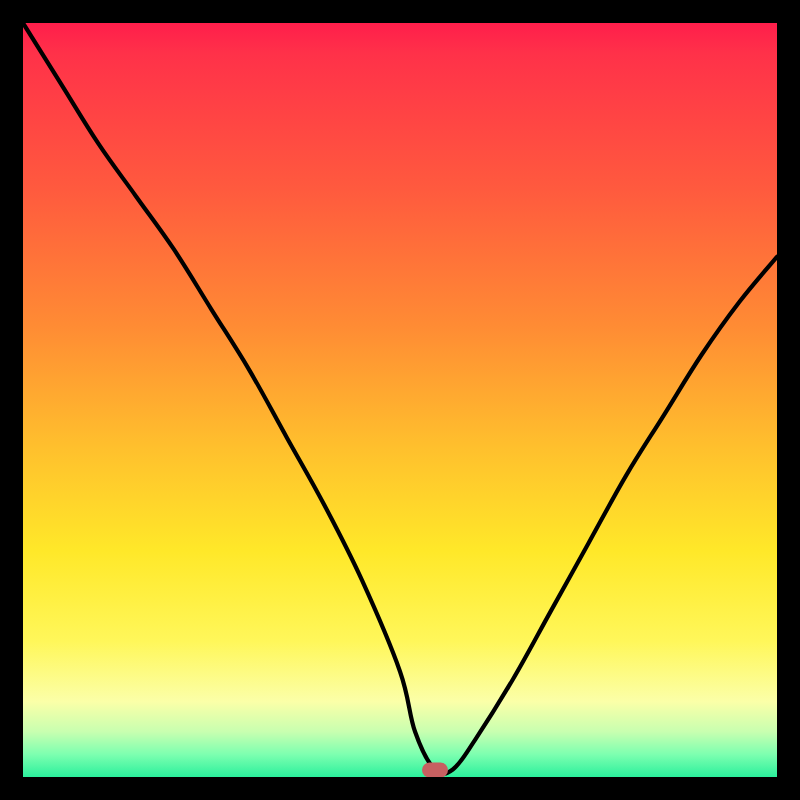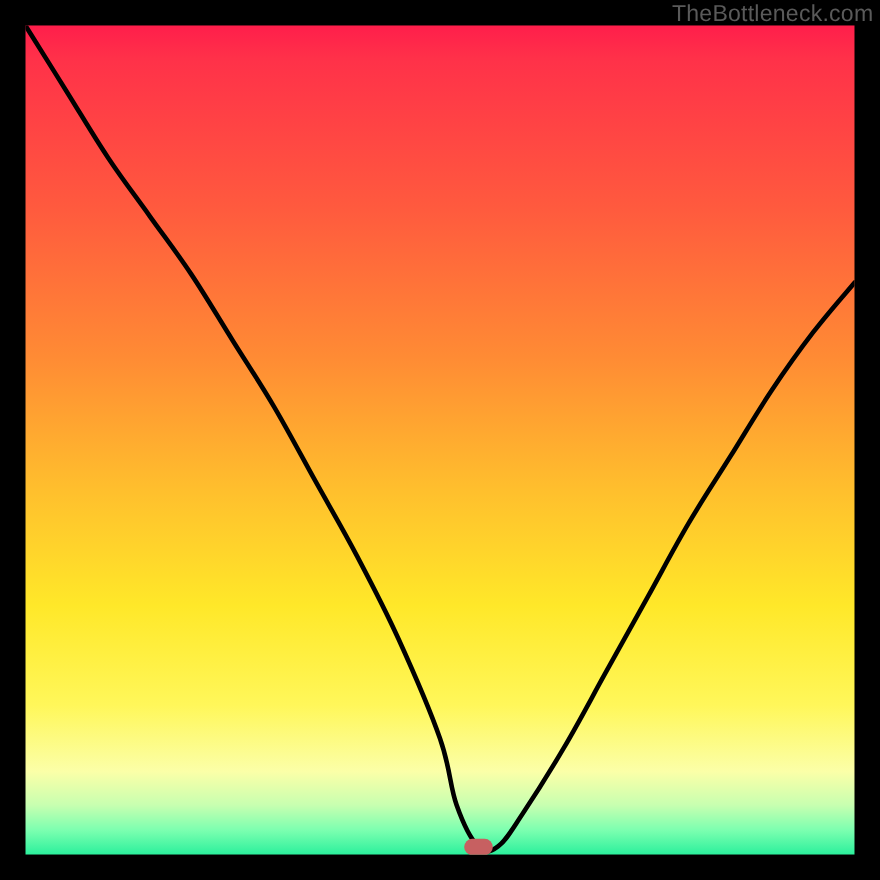--- a/index.html
+++ b/index.html
@@ -77,14 +77,13 @@
 <body>
 
 <div class="frame">
   <div class="plot">
     <div class="gradient"></div>
     <svg class="curve-svg" viewBox="0 0 754 754" preserveAspectRatio="none">
       <path id="curve-path" d="M 0 0 C 6.7860000000000005 10.857599999999987, 24.128 38.60479999999994, 37.7 60.319999999999936 C 51.272000000000006 82.03519999999993, 61.82800000000001 100.28199999999998, 75.4 120.63999999999999 C 88.97200000000001 140.998, 99.52799999999999 154.41919999999996, 113.1 173.41999999999996 C 126.672 192.42079999999996, 137.228 205.84200000000004, 150.8 226.20000000000005 C 164.372 246.55800000000005, 174.928 264.8048, 188.5 286.52 C 202.072 308.23519999999996, 212.628 323.76759999999996, 226.2 346.84 C 239.772 369.9124, 250.32799999999997 390.2704, 263.9 414.7 C 277.472 439.1296, 288.028 456.7732, 301.6 482.56 C 315.172 508.34680000000003, 325.728 528.1016000000001, 339.3 557.96 C 352.872 587.8184, 367.4996 621.2959999999999, 377 648.4399999999999 C 386.5004 675.584, 385.83688000000006 691.1164, 392.08000000000004 708.76 C 398.32312 726.4036, 404.898 739.674, 411.684 746.46 C 418.47 753.2460000000001, 422.45112 751.8888000000001, 429.78 746.46 C 437.10887999999994 741.0312, 441.5424 732.5863999999999, 452.4 716.3 C 463.25759999999997 700.0136, 476.528 679.0524, 490.1 655.98 C 503.672 632.9076, 514.228 612.5496, 527.8 588.12 C 541.372 563.6904, 551.928 544.6896, 565.5 520.26 C 579.072 495.8304, 589.628 475.4724, 603.2 452.4 C 616.772 429.32759999999996, 627.328 413.7952, 640.9 392.08000000000004 C 654.472 370.36480000000006, 665.028 352.11799999999994, 678.6 331.75999999999993 C 692.172 311.40199999999993, 702.728 296.6236, 716.3 278.98 C 729.872 261.3364, 747.2139999999999 241.88320000000002, 754 233.74" fill="none" stroke="#000" stroke-width="4.2" stroke-linecap="round" stroke-linejoin="round"></path>
     </svg>
     <div id="marker" class="marker" style="left: 412px; top: 747px; background: rgb(199, 96, 97);"></div>
   </div>
-  <div class="watermark">TheBottleneck.com</div>
 </div>
 
 </body></html>

